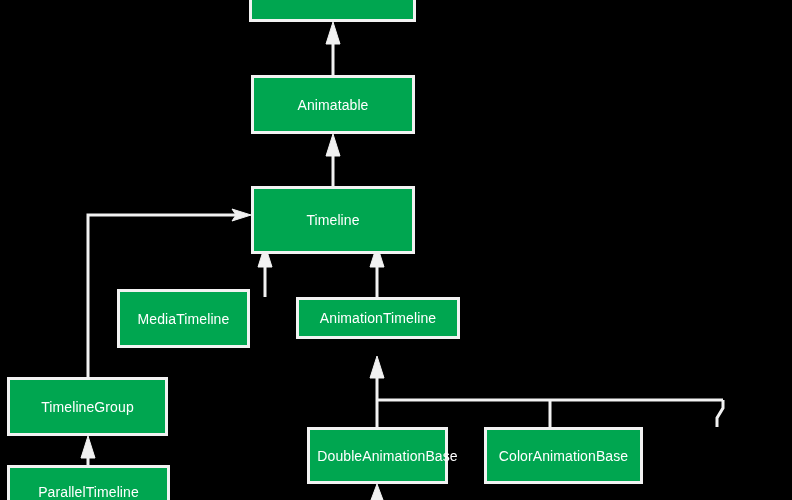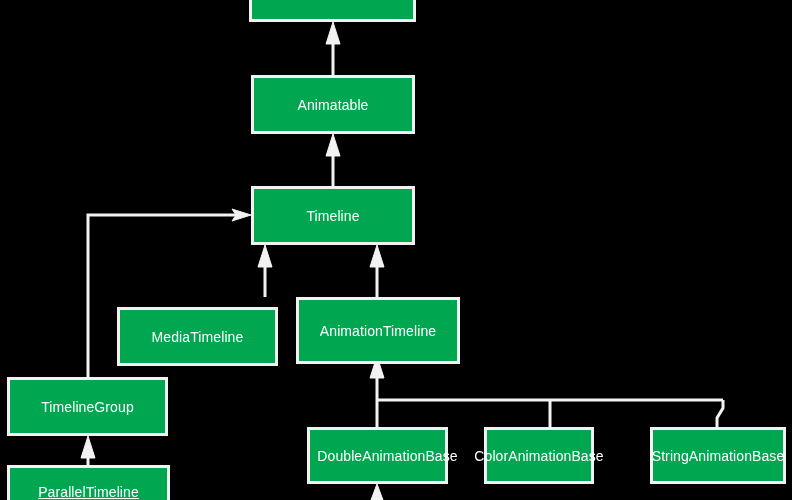--- a/index.html
+++ b/index.html
@@ -121,45 +121,42 @@
   </svg>
 
   <div class="uml-box" style="left:249px; top:-24px; width:167px; height:46px;">
     <span class="box-label"></span>
   </div>
 
   <div class="uml-box" style="left:251px; top:75px; width:164px; height:59px;">
     <span class="box-label">Animatable</span>
   </div>
 
-  <div class="uml-box" style="left:251px; top:186px; width:164px; height:59px;">
+  <div class="uml-box" style="left:251px; top:186px; width:164px; height:68px;">
     <span class="box-label">Timeline</span>
   </div>
 
-  <div class="uml-box" style="left:117px; top:307px; width:161px; height:59px;">
+  <div class="uml-box" style="left:117px; top:289px; width:133px; height:59px;">
     <span class="box-label">MediaTimeline</span>
   </div>
 
-  <div class="uml-box" style="left:296px; top:297px; width:164px; height:67px;">
+  <div class="uml-box" style="left:296px; top:297px; width:164px; height:42px;">
     <span class="box-label">AnimationTimeline</span>
   </div>
 
   <div class="uml-box" style="left:7px; top:377px; width:161px; height:59px;text-align:right;">
     <span class="box-label">TimelineGroup</span>
   </div>
 
   <div class="uml-box" style="left:7px; top:465px; width:163px; height:59px;">
-    <span class="box-label" style="margin-top:-6px;text-decoration:underline;">ParallelTimeline</span>
+    <span class="box-label" style="margin-top:-6px;">ParallelTimeline</span>
   </div>
 
   <div class="uml-box" style="left:307px; top:427px; width:141px; height:57px;padding-left:20px;">
     <span class="box-label">DoubleAnimationBase</span>
   </div>
 
-  <div class="uml-box" style="left:484px; top:427px; width:110px; height:57px;">
+  <div class="uml-box" style="left:484px; top:427px; width:159px; height:57px;">
     <span class="box-label">ColorAnimationBase</span>
   </div>
 
-  <div class="uml-box" style="left:650px; top:427px; width:136px; height:57px;">
-    <span class="box-label">StringAnimationBase</span>
-  </div>
 
 </div>
 
 </body></html>

